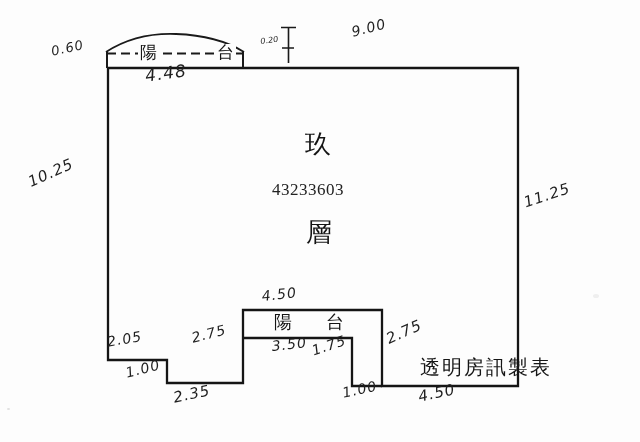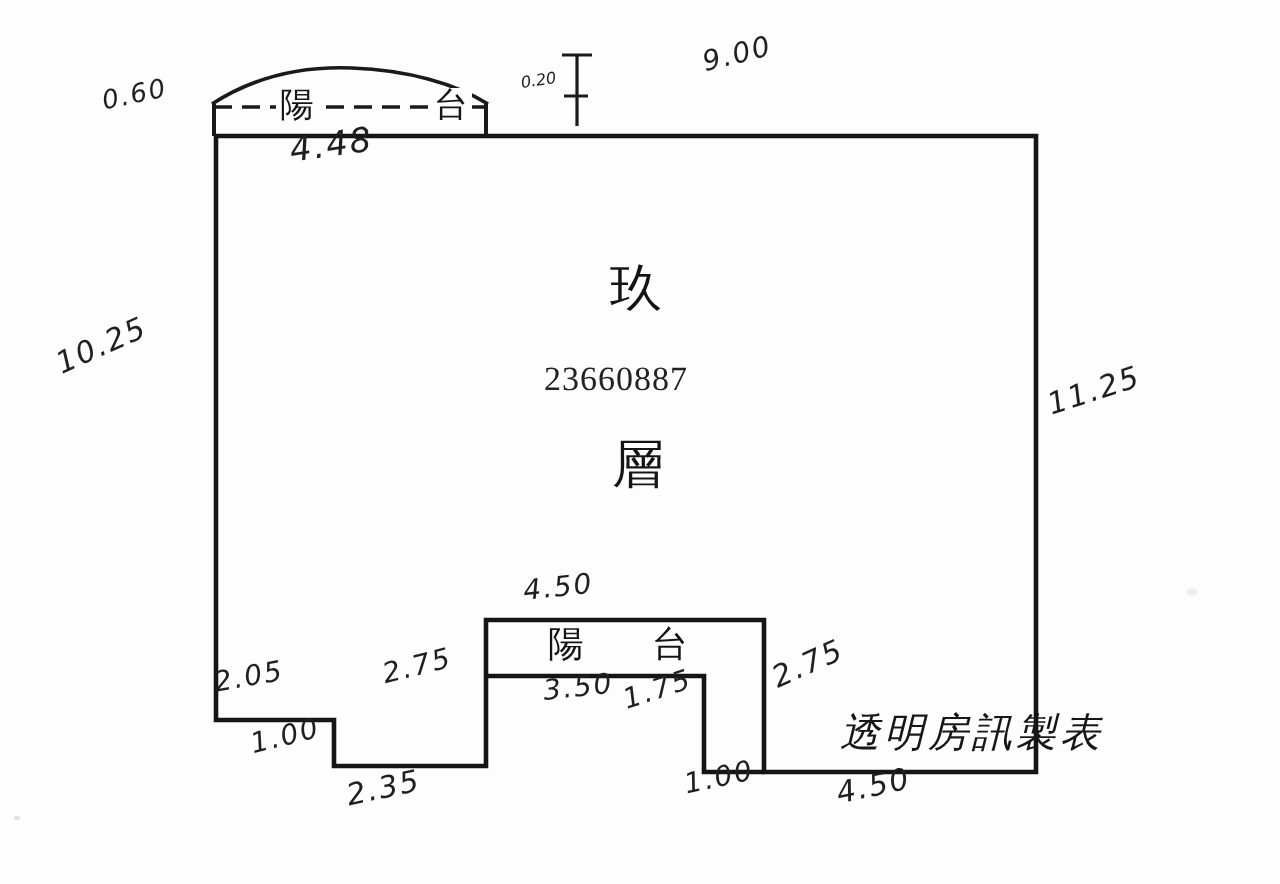--- a/index.html
+++ b/index.html
@@ -41,34 +41,34 @@
     <path d="M107,52 L107,68 M243,52 L243,68" fill="none" stroke="#1a1a1a" stroke-width="2"></path>
 
     <path d="M106,52 C126,39 150,33 176,34 C204,35 228,42 244,52" fill="none" stroke="#1a1a1a" stroke-width="1.8"></path>
 
     <line x1="107" y1="53.5" x2="243" y2="53.5" stroke="#1a1a1a" stroke-width="1.8" stroke-dasharray="9 5"></line>
 
     <path d="M281,27.5 L296,27.5 M282,48 L294,48 M288.5,27.5 L288.5,63" fill="none" stroke="#1a1a1a" stroke-width="1.6"></path>
   </svg>
 
   <div class="cjk-big" style="left:305px;top:132px;">玖</div>
-  <div class="serial" style="left:272px;top:181px;">23660887</div>
+  <div class="serial" style="left:272px;top:181px;">43233603</div>
   <div class="cjk-big" style="left:306px;top:220px;">層</div>
 
   <div class="balcony-label" style="left:138px;top:44px;width:98px;font-size:17px;">
     <span>陽</span>
     <span>台</span>
   </div>
 
   <div class="balcony-label" style="left:272px;top:313px;width:74px;font-size:18px;">
     <span>陽</span>
     <span>台</span>
   </div>
 
-  <div class="credit" style="left:420px;top:357px;font-style:italic;">透明房訊製表</div>
+  <div class="credit" style="left:420px;top:357px;">透明房訊製表</div>
 
   <div class="hw" style="left:50px;top:45px;font-size:13px;transform:rotate(-12deg);">0.60</div>
   <div class="hw" style="left:144px;top:68px;font-size:17px;transform:rotate(-8deg);">4.48</div>
   <div class="hw" style="left:260px;top:38px;font-size:8px;transform:rotate(-8deg);letter-spacing:0;">0.20</div>
   <div class="hw" style="left:350px;top:25px;font-size:14px;transform:rotate(-14deg);">9.00</div>
   <div class="hw" style="left:26px;top:176px;font-size:15px;transform:rotate(-24deg);">10.25</div>
   <div class="hw" style="left:522px;top:196px;font-size:15px;transform:rotate(-18deg);">11.25</div>
   <div class="hw" style="left:261px;top:289px;font-size:14px;transform:rotate(-6deg);">4.50</div>
   <div class="hw" style="left:106px;top:335px;font-size:14px;transform:rotate(-10deg);">2.05</div>
   <div class="hw" style="left:190px;top:331px;font-size:14px;transform:rotate(-14deg);">2.75</div>

